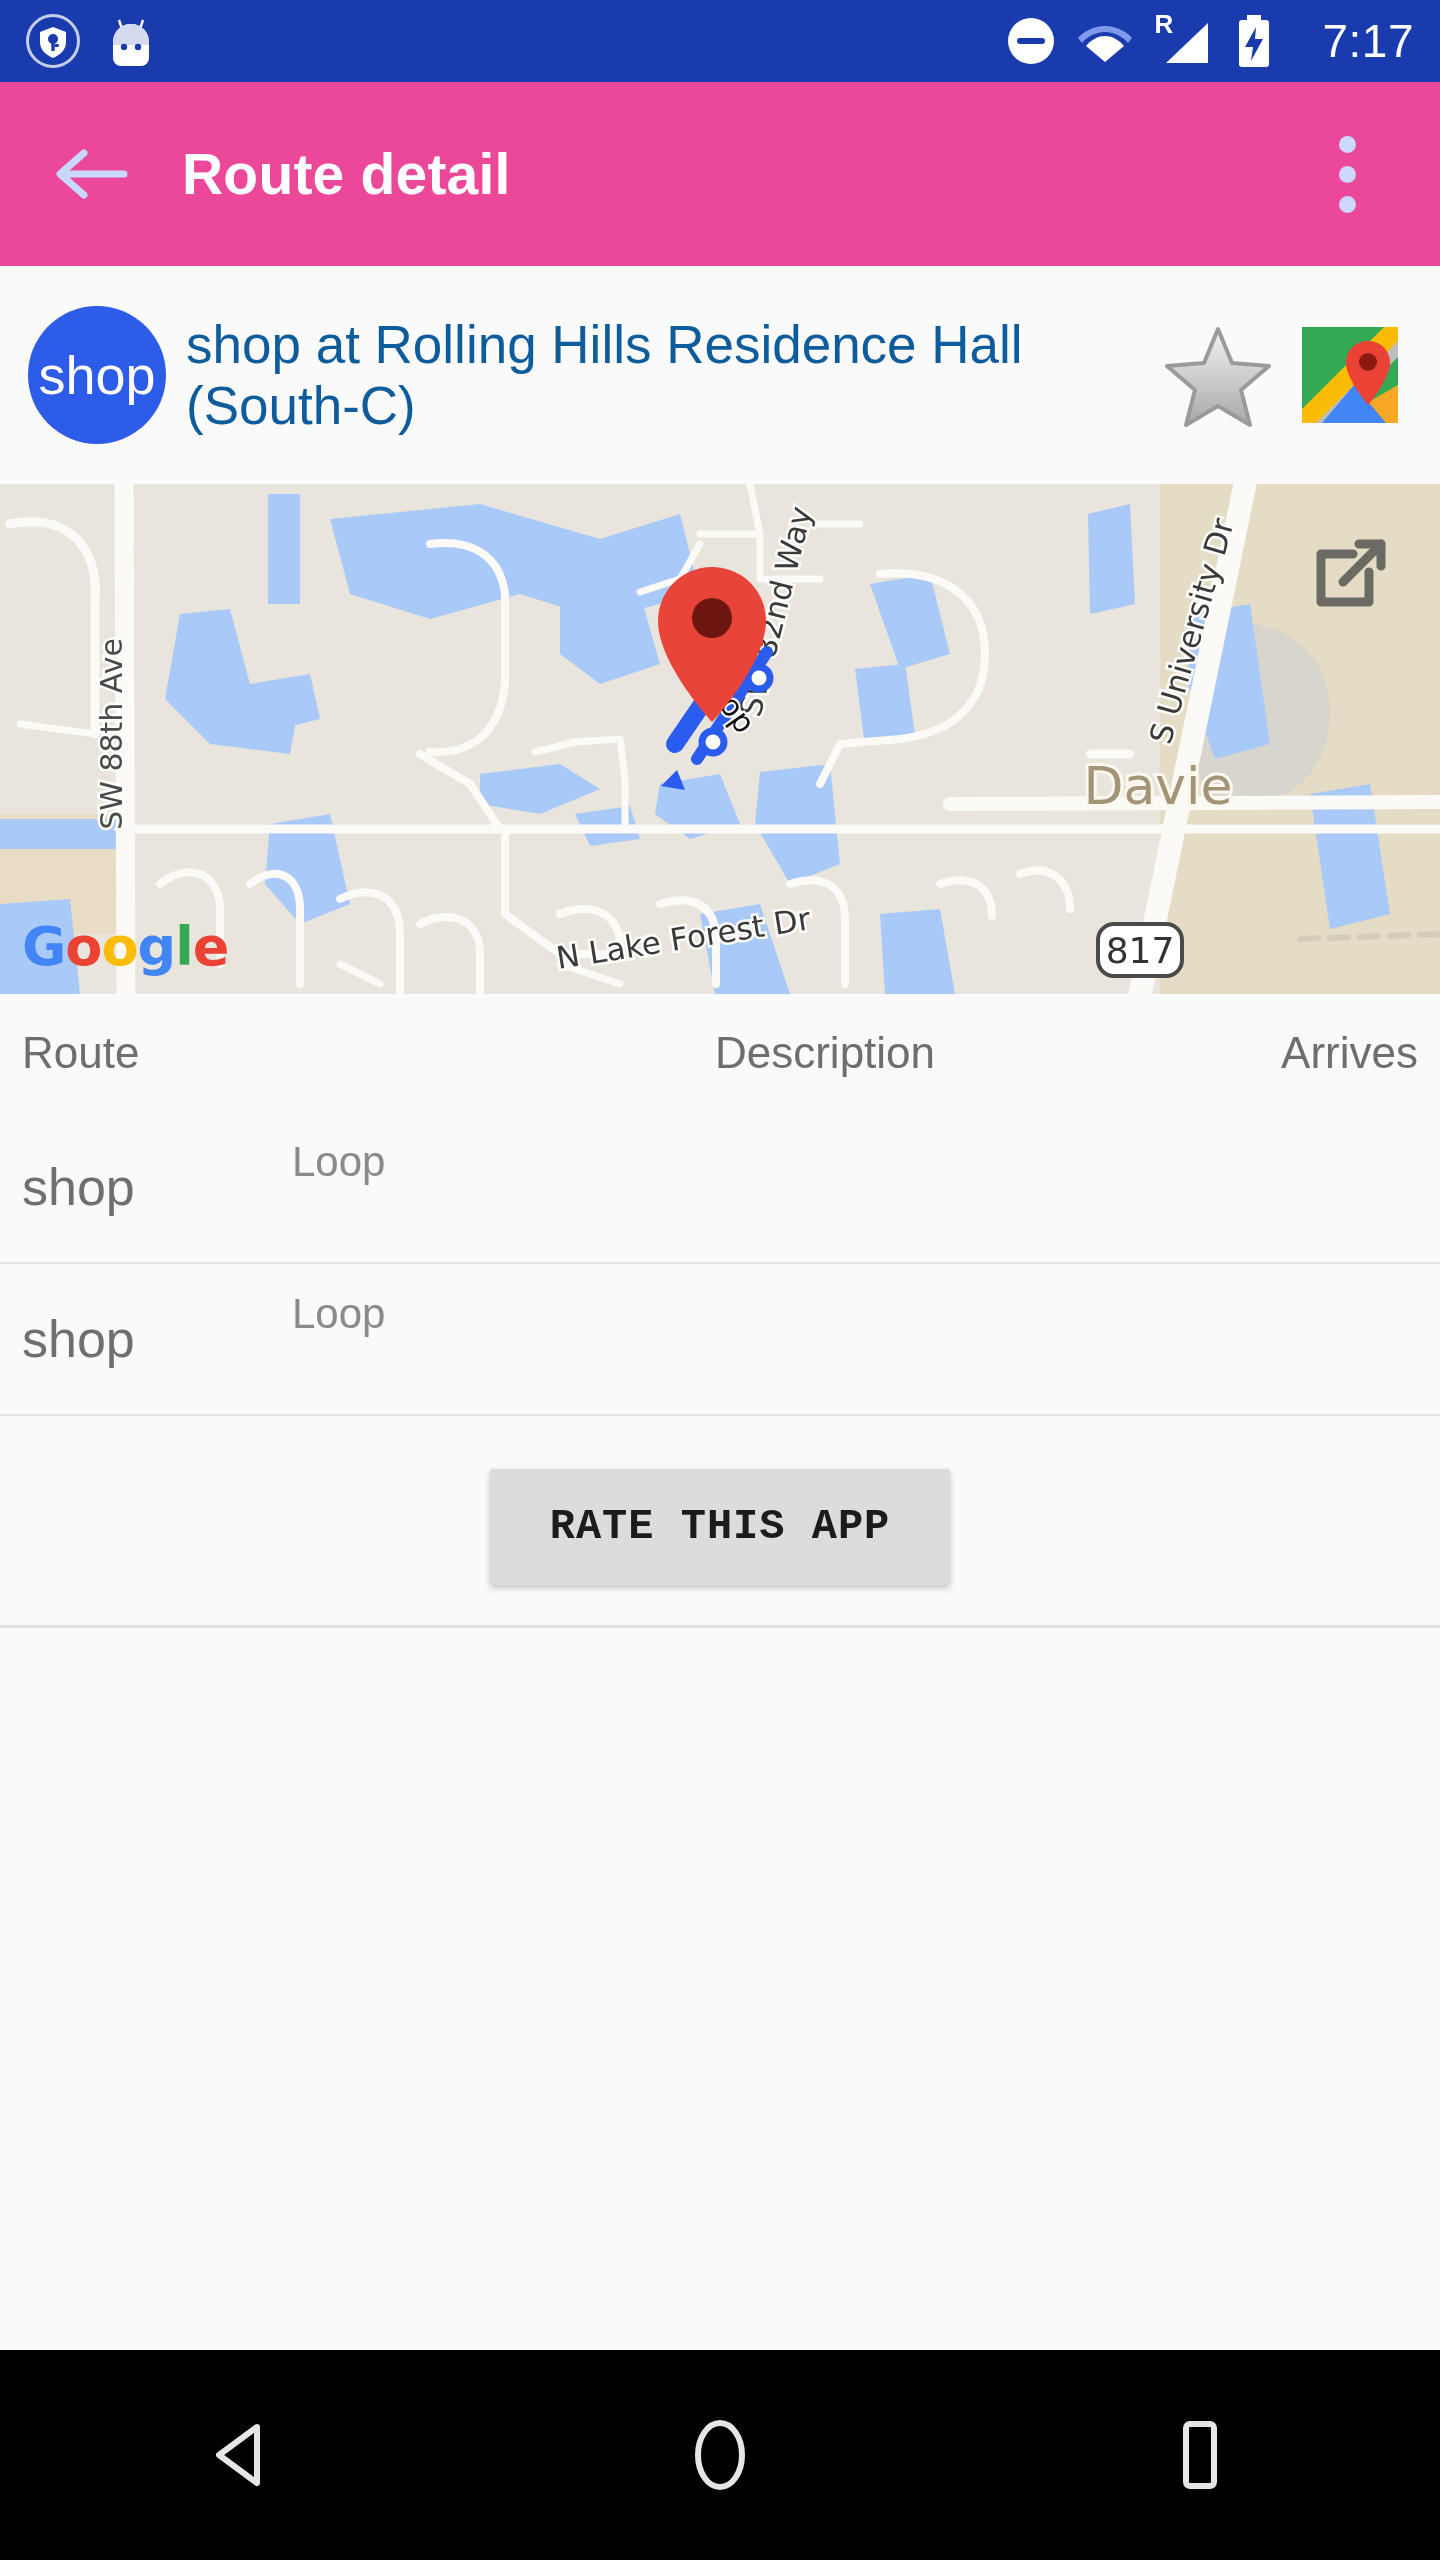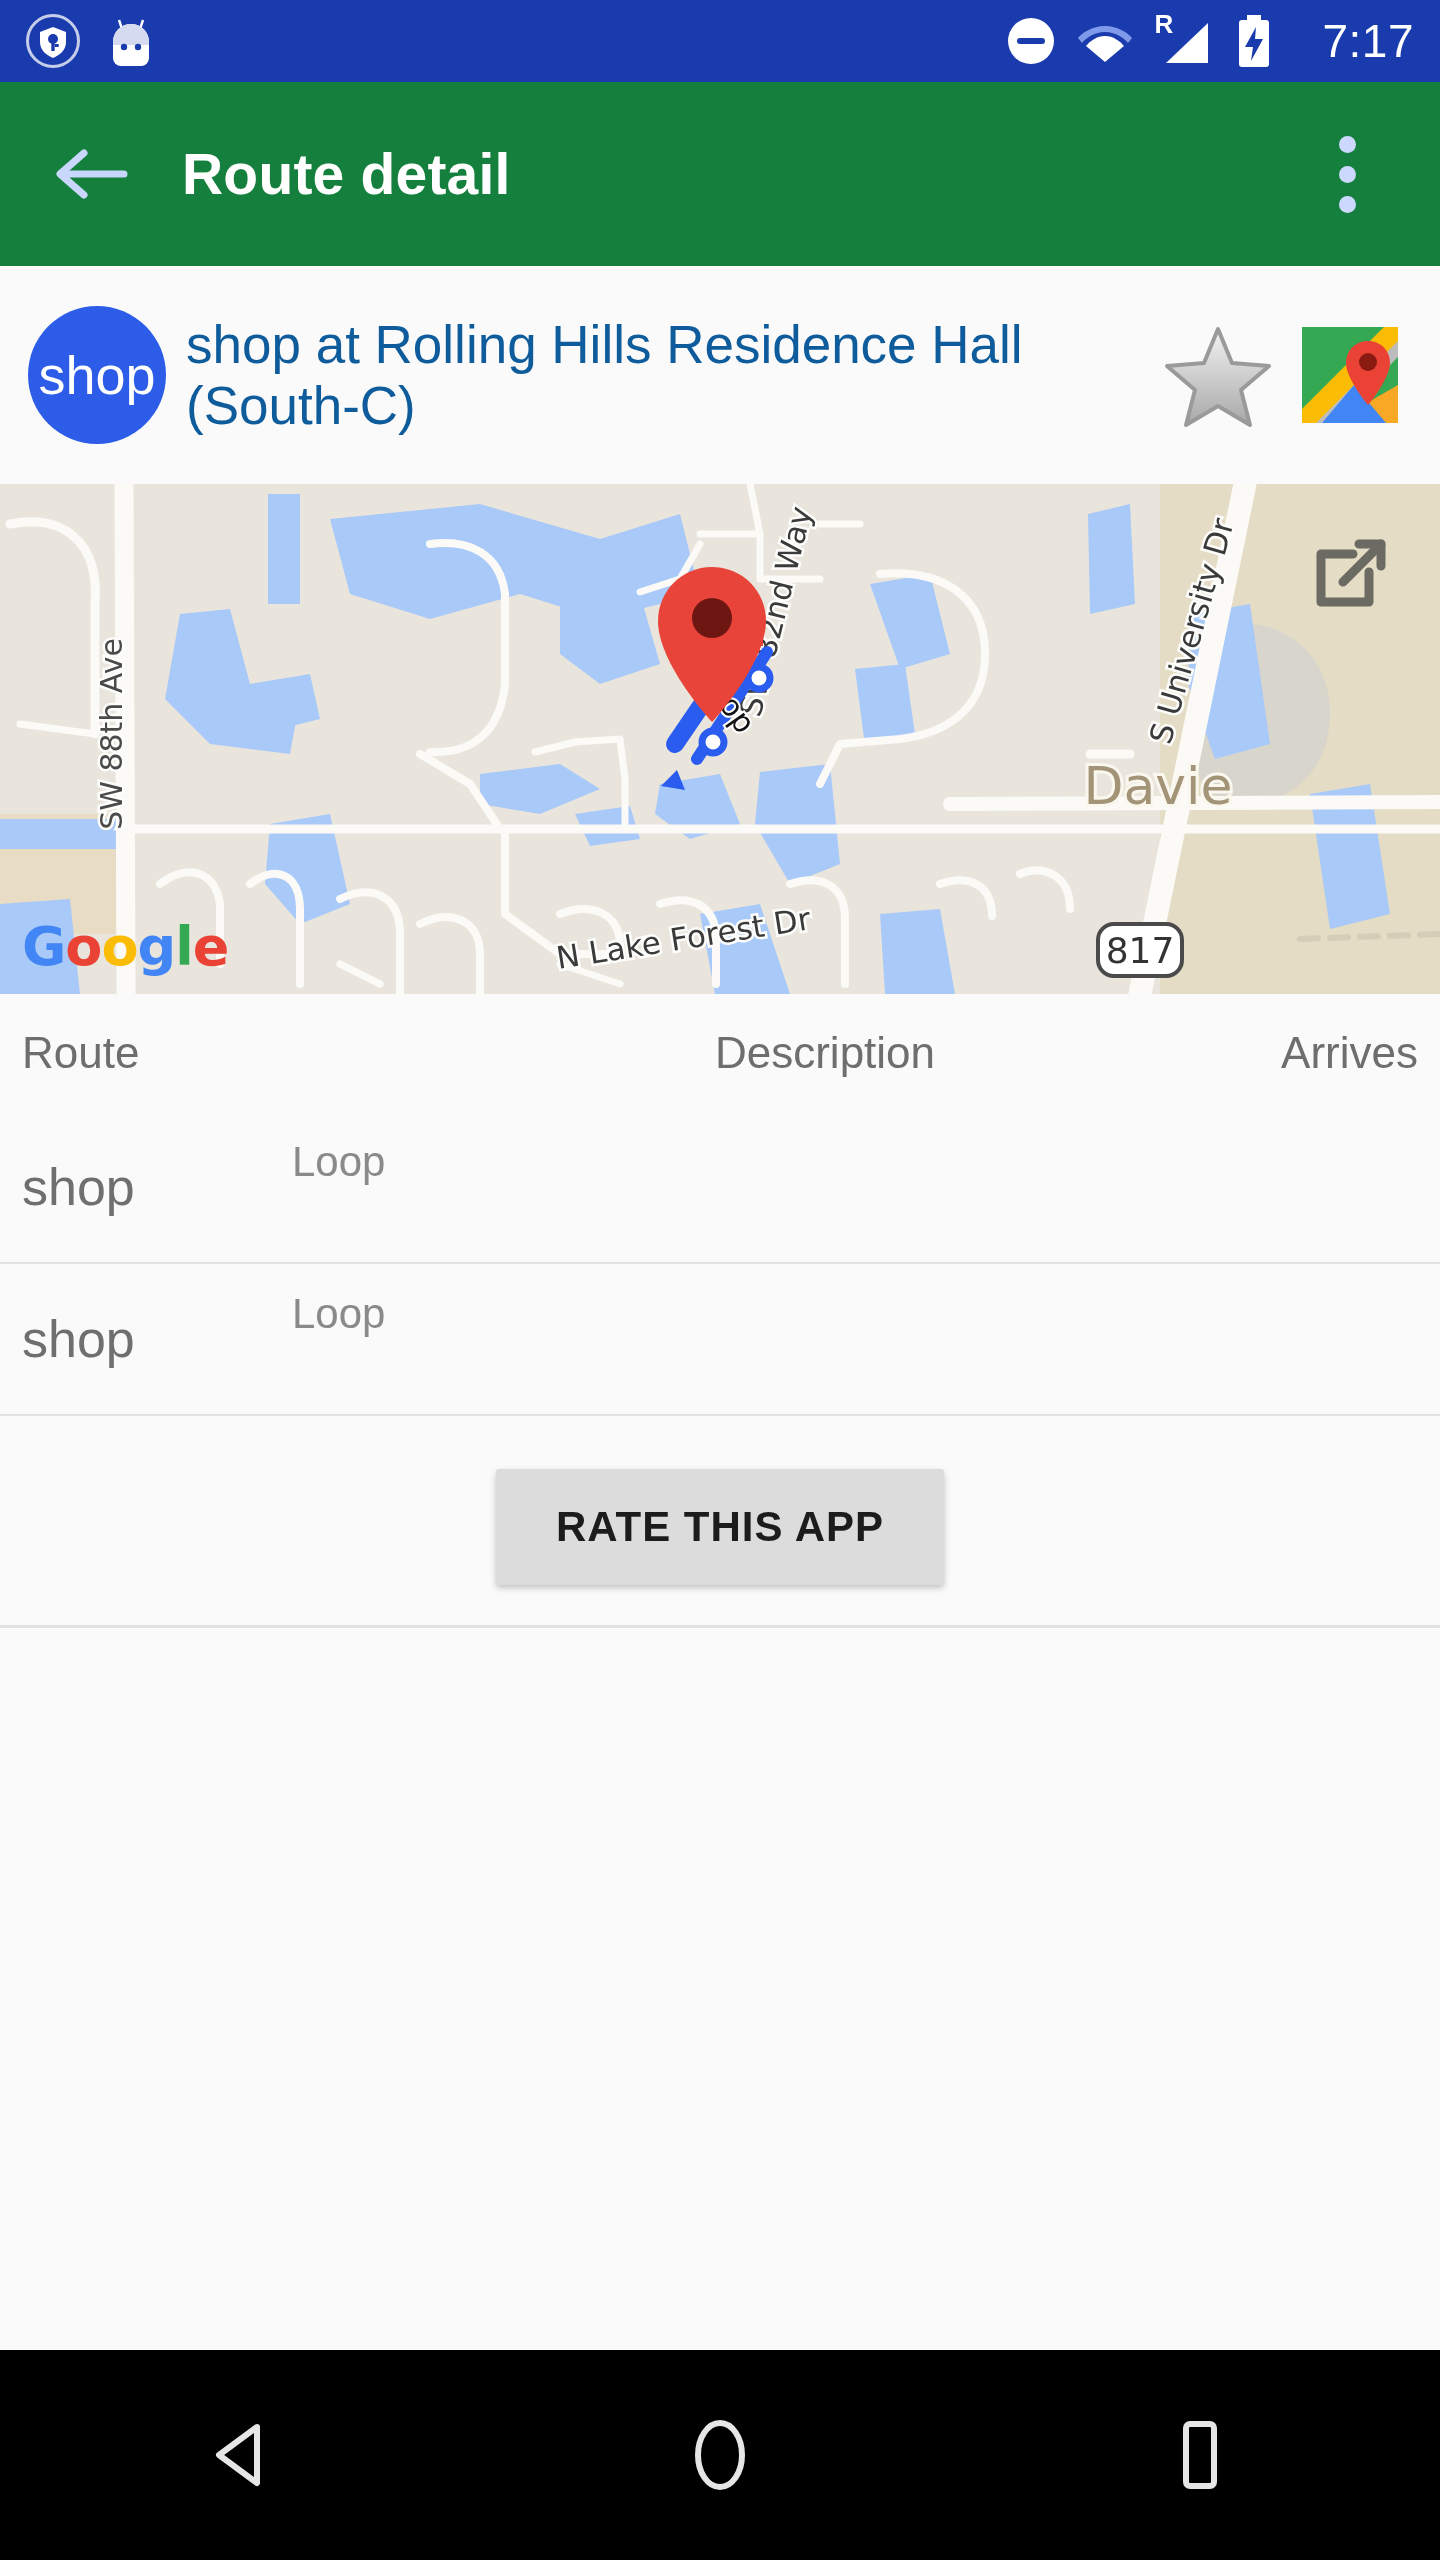--- a/index.html
+++ b/index.html
@@ -36,21 +36,21 @@
   }
   .roam { position:relative; width:56px; height:48px; }
   .roam .r {
     position:absolute; left:-2px; top:-6px; color:#fff; font-size:26px;
     font-weight:700; line-height:1;
   }
 
   
   .app-bar {
     position:absolute; top:82px; left:0; width:1440px; height:184px;
-    background:#15803d;
+    background:#ec4899;
     display:flex; align-items:center; padding:0 48px;
   }
   .back-btn { width:84px; height:84px; display:flex; align-items:center; justify-content:center; }
   .app-title {
     color:#ffffff; font-size:57px; font-weight:700; margin-left:50px;
     letter-spacing:0.2px;
   }
   .overflow-btn {
     margin-left:auto; width:90px; height:110px;
     display:flex; flex-direction:column; align-items:center; justify-content:center; gap:13px;
@@ -125,21 +125,21 @@
   
   .rate-section {
     position:absolute; top:1428px; left:0; width:1440px; height:200px;
     background:#fafafa; display:flex; align-items:center; justify-content:center;
     border-bottom:3px solid #e0e0e0;
   }
   .rate-btn {
     background:#dcdcdc; color:#1c1c1c; font-size:42px; font-weight:700;
     letter-spacing:1px; padding:34px 60px; border:none; border-radius:3px;
     box-shadow:0 3px 6px rgba(0,0,0,.22);
-    font-family:Liberation Sans, sans-serif; cursor:pointer;
+    font-family:Liberation Mono, monospace; cursor:pointer;
   }
 
   .filler {
     position:absolute; top:1631px; left:0; width:1440px; height:719px;
     background:#fafafa;
   }
 
   
   .nav-bar {
     position:absolute; bottom:0; left:0; width:1440px; height:210px;

